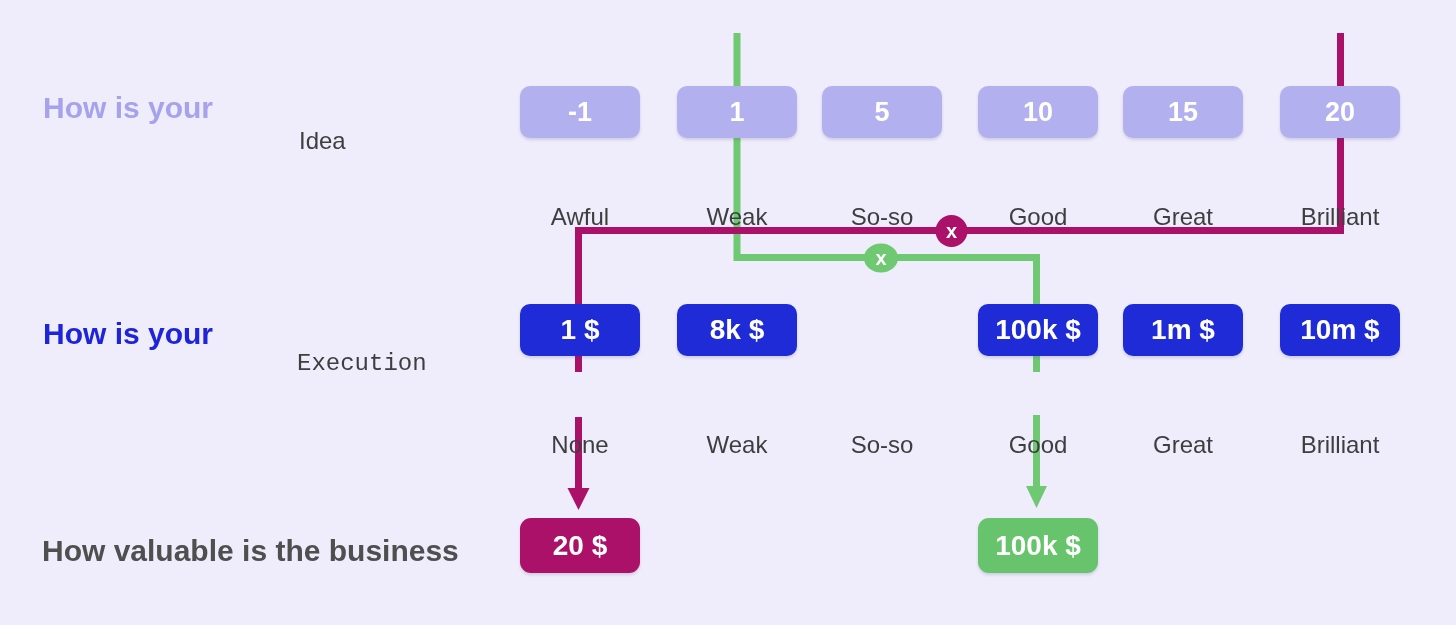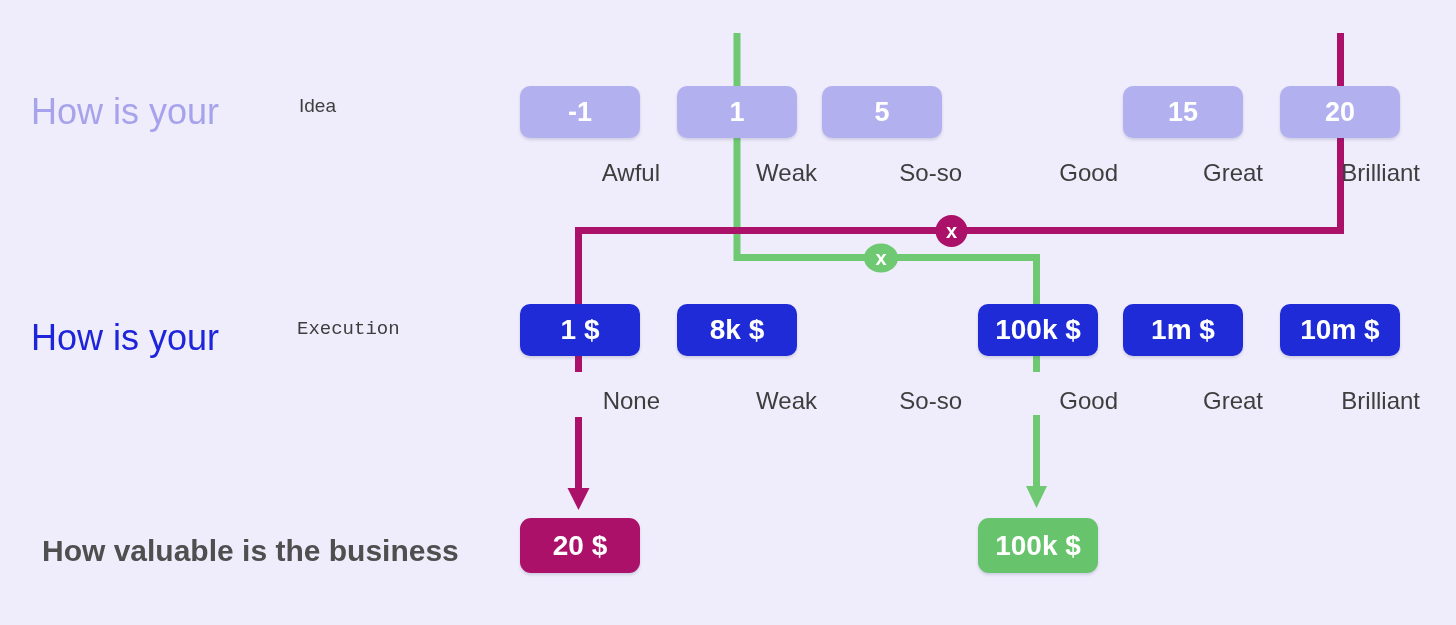--- a/index.html
+++ b/index.html
@@ -60,41 +60,43 @@
     height: 55px;
     border-radius: 11px;
     font-size: 28px;
     font-weight: 600;
   }
   .result-crimson { background: var(--crimson); }
   .result-green   { background: var(--green_box); }
   .tick-label {
     position: absolute;
     width: 160px;
-    text-align: right;
+    text-align: center;
     font-size: 24px;
     color: var(--text_dark);
     z-index: 2;
+    margin-top: 44px;
   }
   .idea-tick { top: 159px; }
   .exec-tick { top: 387px; }
   .prefix {
     position: absolute;
-    left: 31px;
-    font-size: 36px;
-    font-weight: 400;
+    left: 43px;
+    font-size: 30px;
+    font-weight: 700;
     z-index: 2;
   }
   .prefix-idea { top: 91px;  color: var(--idea_accent); }
   .prefix-exec { top: 317px; color: var(--execution_accent); }
   .row-title {
     position: absolute;
-    font-size: 19px;
+    font-size: 24px;
     color: var(--text_dark);
     z-index: 2;
+    margin-top: 32px;
   }
   .title-idea { left: 299px; top: 95px; }
   .title-exec { left: 297px; top: 318px; font-family: Liberation Mono, monospace; }
   .bottom-title {
     position: absolute;
     left: 42px;
     top: 534px;
     font-size: 30px;
     font-weight: 700;
     color: var(--title_gray);
@@ -130,20 +132,21 @@
       <polygon class="fill-green" points="1026,486 1047,486 1036.5,508"></polygon>
     </g>
   </svg>
 
   <div class="prefix prefix-idea">How is your</div>
   <div class="row-title title-idea">Idea</div>
 
   <div class="box idea-box" style="left:520px">-1</div>
   <div class="box idea-box" style="left:677px">1</div>
   <div class="box idea-box" style="left:822px">5</div>
+  <div class="box idea-box" style="left:978px">10</div>
   <div class="box idea-box" style="left:1123px">15</div>
   <div class="box idea-box" style="left:1280px">20</div>
 
   <div class="tick-label idea-tick" style="left:500px">Awful</div>
   <div class="tick-label idea-tick" style="left:657px">Weak</div>
   <div class="tick-label idea-tick" style="left:802px">So-so</div>
   <div class="tick-label idea-tick" style="left:958px">Good</div>
   <div class="tick-label idea-tick" style="left:1103px">Great</div>
   <div class="tick-label idea-tick" style="left:1260px">Brilliant</div>
 

